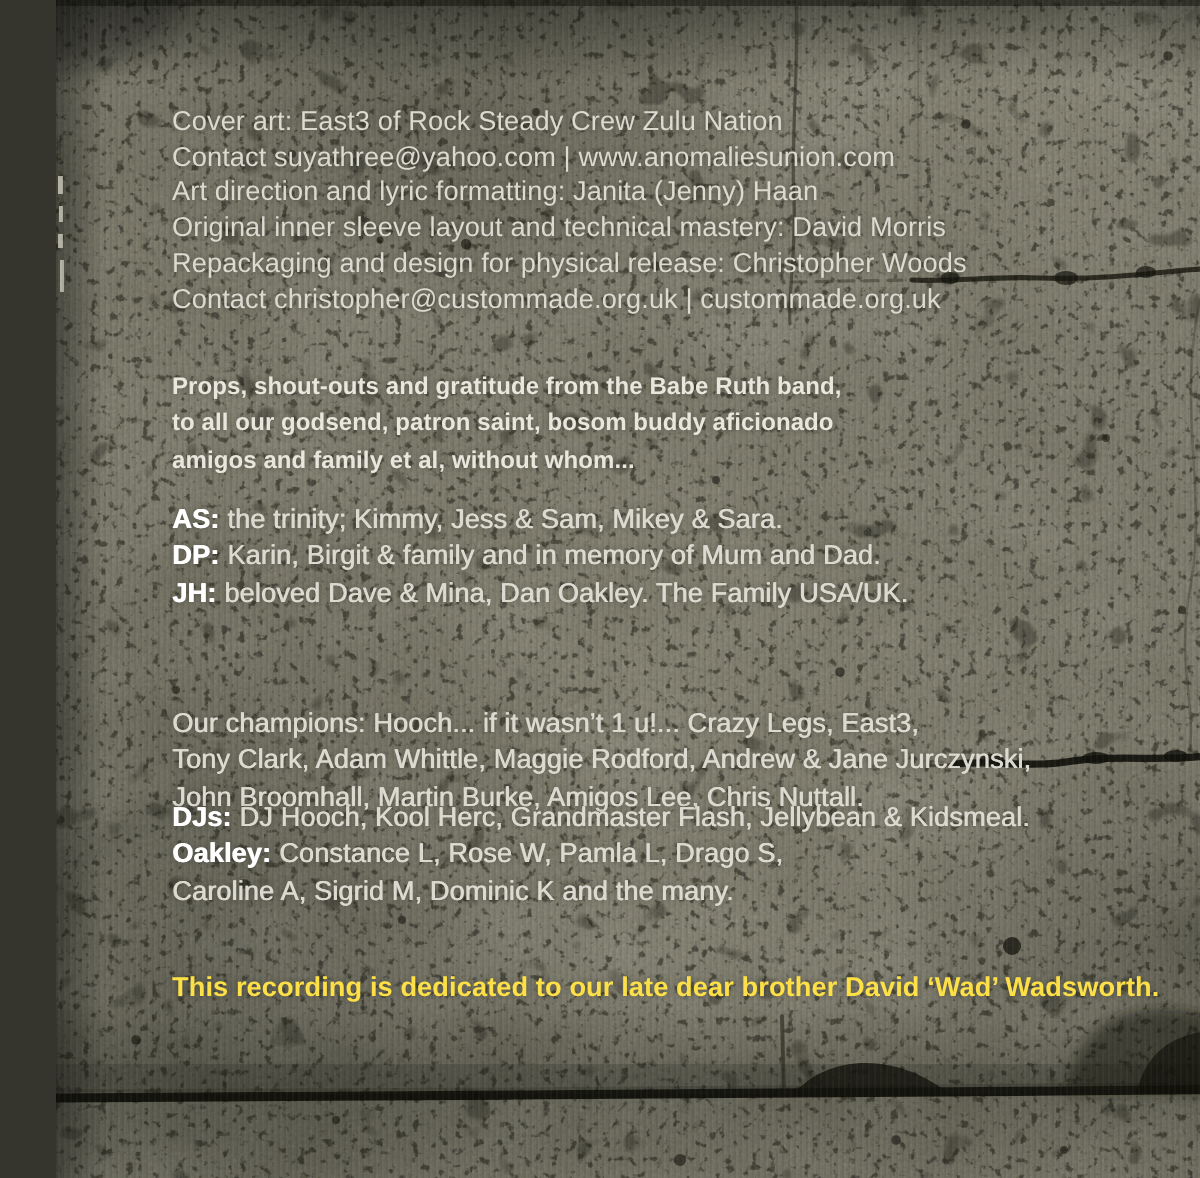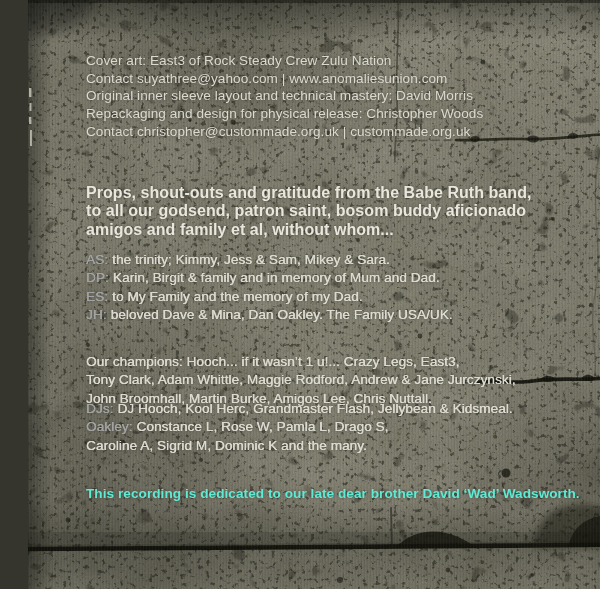--- a/index.html
+++ b/index.html
@@ -34,26 +34,26 @@
   .blend-soft{mix-blend-mode:soft-light;}
   .blend-over{mix-blend-mode:overlay;}
   
   .txt{
     position:absolute;left:58px;color:#dcdad0;font-size:13.6px;
     letter-spacing:.05px;white-space:nowrap;
     text-shadow:0 0 3px rgba(42,44,35,0.45);
   }
   .txt .line{display:block;}
   .b1{top:52px;line-height:17.7px;}
-  .b2{top:184px;line-height:18.3px;font-weight:700;color:#e9e7dd;font-size:16px;}
+  .b2{top:184px;line-height:18.3px;font-weight:700;color:#e9e7dd;font-size:12px;}
   .b3{top:251px;line-height:18.4px;}
   .b4{top:353px;line-height:18.3px;}
   .b5{top:400px;line-height:18.3px;}
-  .b6{top:486px;font-weight:700;color:#5eead4;}
-  .pfx{font-weight:400;color:#a3a3a3;margin-right:4px;}
+  .b6{top:486px;font-weight:700;color:#fde047;}
+  .pfx{font-weight:700;color:#ffffff;margin-right:4px;}
   .semi{text-shadow:.35px 0 0 currentColor, 0 0 3px rgba(42,44,35,0.45);}
 </style>
 </head>
 <body>
 
 <main class="stage">
 
   <div class="bg"></div>
 
   <svg class="texture" width="600" height="589" viewBox="0 0 600 589" aria-hidden="true">
@@ -167,35 +167,35 @@
       <rect x="1" y="117" width="2.5" height="7"></rect>
       <rect x="2" y="130" width="2" height="16"></rect>
     </g>
   </svg>
 
   <div class="striations"></div>
 
   <section class="txt b1">
     <span class="line">Cover art: East3 of Rock Steady Crew Zulu Nation</span>
     <span class="line">Contact suyathree@yahoo.com | www.anomaliesunion.com</span>
+    <span class="line">Art direction and lyric formatting: Janita (Jenny) Haan</span>
     <span class="line">Original inner sleeve layout and technical mastery: David Morris</span>
     <span class="line">Repackaging and design for physical release: Christopher Woods</span>
     <span class="line">Contact christopher@custommade.org.uk | custommade.org.uk</span>
   </section>
 
   <section class="txt b2">
     <span class="line">Props, shout-outs and gratitude from the Babe Ruth band,</span>
     <span class="line">to all our godsend, patron saint, bosom buddy aficionado</span>
     <span class="line">amigos and family et al, without whom...</span>
   </section>
 
   <section class="txt b3 semi">
     <span class="line"><span class="pfx">AS:</span><span>the trinity; Kimmy, Jess &amp; Sam, Mikey &amp; Sara.</span></span>
     <span class="line"><span class="pfx">DP:</span><span>Karin, Birgit &amp; family and in memory of Mum and Dad.</span></span>
-    <span class="line"><span class="pfx">ES:</span><span>to My Family and the memory of my Dad.</span></span>
     <span class="line"><span class="pfx">JH:</span><span>beloved Dave &amp; Mina, Dan Oakley. The Family USA/UK.</span></span>
   </section>
 
   <section class="txt b4 semi">
     <span class="line">Our champions: Hooch... if it wasn’t 1 u!... Crazy Legs, East3,</span>
     <span class="line">Tony Clark, Adam Whittle, Maggie Rodford, Andrew &amp; Jane Jurczynski,</span>
     <span class="line">John Broomhall, Martin Burke, Amigos Lee, Chris Nuttall.</span>
   </section>
 
   <section class="txt b5 semi">

